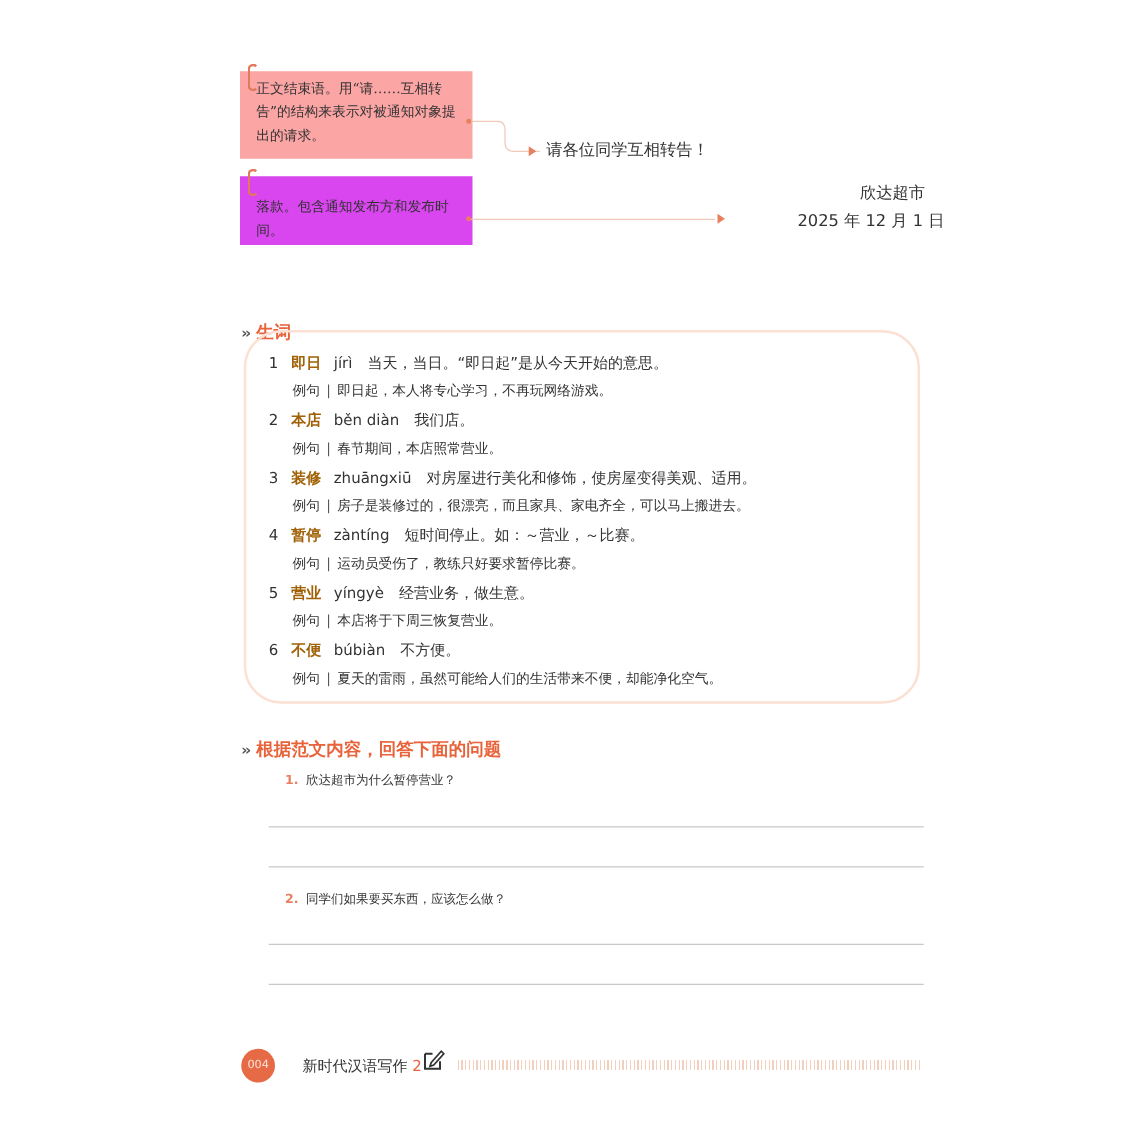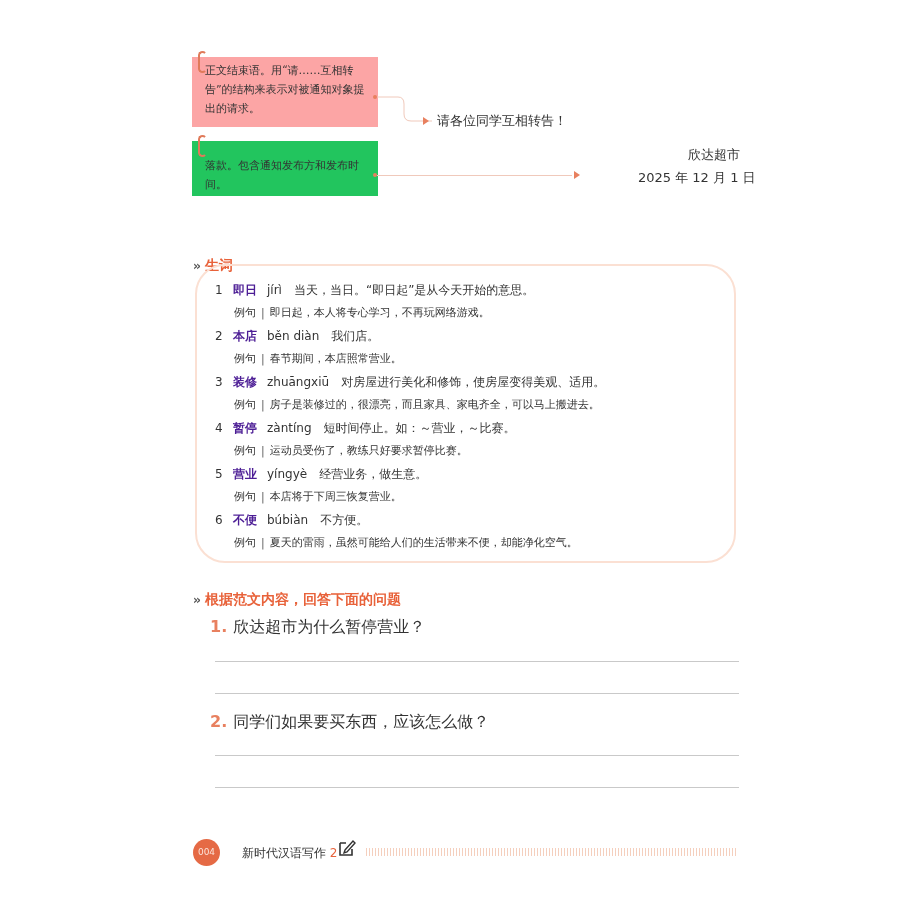--- a/index.html
+++ b/index.html
@@ -5,45 +5,45 @@
   html, body { margin:0; padding:0; background:#ffffff; }
   body { width:900px; height:900px; position:relative; overflow:hidden;
          font-family:"DejaVu Sans","Liberation Sans",sans-serif; color:#3a3a3a; }
   .abs { position:absolute; }
   .serifnote { font-family:"DejaVu Serif","Liberation Serif",serif; }
 
   
   .note { position:absolute; left:192px; width:186px; box-sizing:border-box;
           padding:0 10px 0 13px; font-size:11px; line-height:19px; color:#333; }
   .note1 { top:57px; height:70px; background:#fca5a5; padding-top:4px; }
-  .note2 { top:141px; height:55px; background:#22c55e; padding-top:15px; }
+  .note2 { top:141px; height:55px; background:#d946ef; padding-top:15px; }
   .clip { position:absolute; left:6px; top:-6px; width:9px; height:22px;
           border:2px solid #e07a5a; border-radius:6px; border-right-color:transparent; box-sizing:border-box;}
   .dot { position:absolute; width:4px; height:4px; border-radius:50%; background:#e8805f; }
   .tri { position:absolute; width:0; height:0; border-top:4px solid transparent;
          border-bottom:4px solid transparent; border-left:6px solid #e8805f; }
 
   .body-text { font-size:13px; line-height:23px; color:#333; }
   .hl { color:#e8623a; }
 
   .section-title { position:absolute; font-family:"DejaVu Serif","Liberation Serif",serif;
           font-weight:bold; font-size:14px; color:#e8623a; }
   .chev { color:#555; font-weight:bold; font-family:"DejaVu Sans",sans-serif; font-size:12px; margin-right:4px; letter-spacing:-2px;}
 
   .vocab-box { position:absolute; left:195px; top:264px; width:541px; height:299px;
          border:2px solid #fbe0d3; border-radius:30px; box-sizing:border-box; }
   .vrow { position:absolute; left:215px; font-size:12px; color:#333; white-space:nowrap; }
   .vnum { display:inline-block; width:18px; }
-  .vword { color:#4c1d95; font-weight:bold; margin-right:10px;text-align:right; }
+  .vword { color:#a16207; font-weight:bold; margin-right:10px;text-align:right; }
   .vpin { margin-right:12px; }
   .vex { position:absolute; left:234px; font-size:11px; color:#333; white-space:nowrap;
          font-family:"DejaVu Serif","Liberation Serif",serif; }
   .vex .bar { margin:0 5px; color:#555; }
 
-  .q { position:absolute; left:210px; font-size:16px; color:#333; }
+  .q { position:absolute; left:228px; font-size:10px; color:#333; }
   .qn { color:#e8805f; font-weight:bold; margin-right:6px; }
   .line { position:absolute; left:215px; width:524px; height:1px; background:#c9c9c9; }
 
   .footer-num { position:absolute; left:193px; top:839px; width:27px; height:27px; border-radius:50%;
         background:#e56a45; color:#fbe3d9; font-size:9px; text-align:center; line-height:27px; }
   .footer-title { position:absolute; left:242px; top:845px; font-size:12px; color:#333; font-weight:normal; }
   .footer-title .n { color:#e8623a; }
   .footer-dots { position:absolute; left:366px; top:848px; width:370px; height:8px;
         background:repeating-linear-gradient(90deg,#f2c3ad 0 1px,transparent 1px 3px); opacity:0.8; }
 </style>

